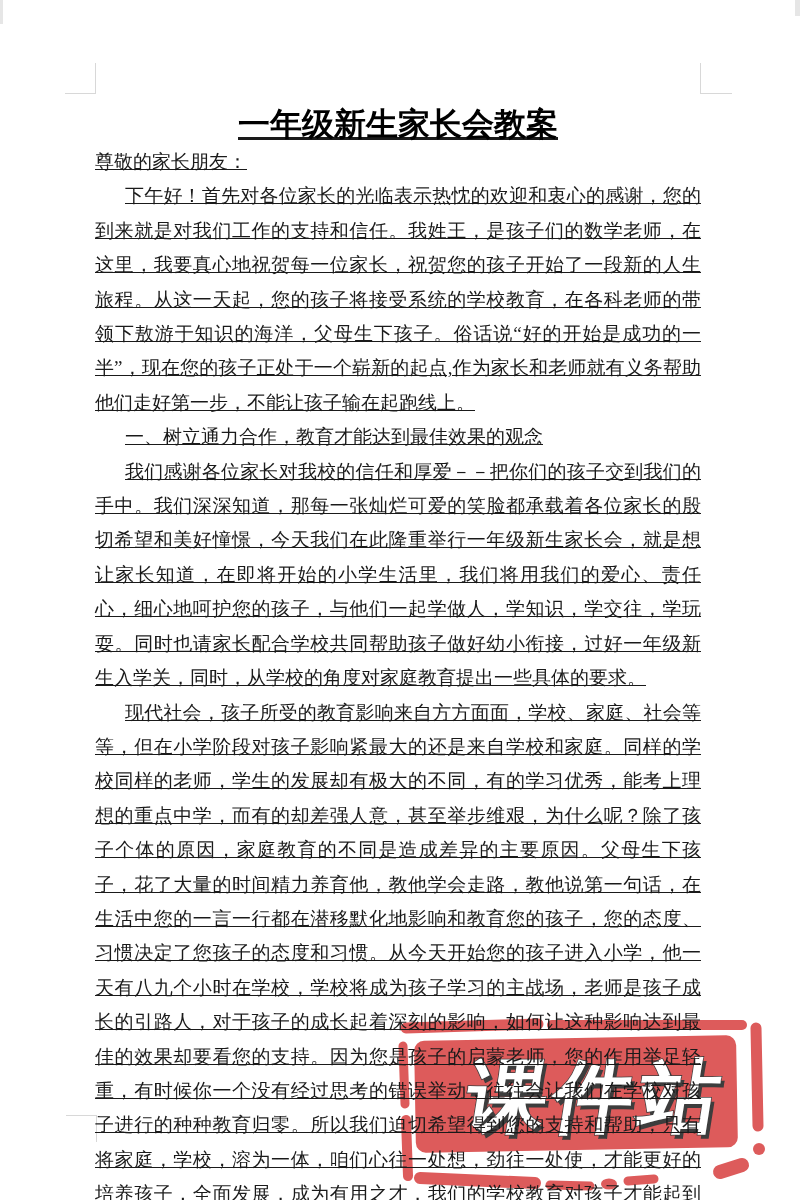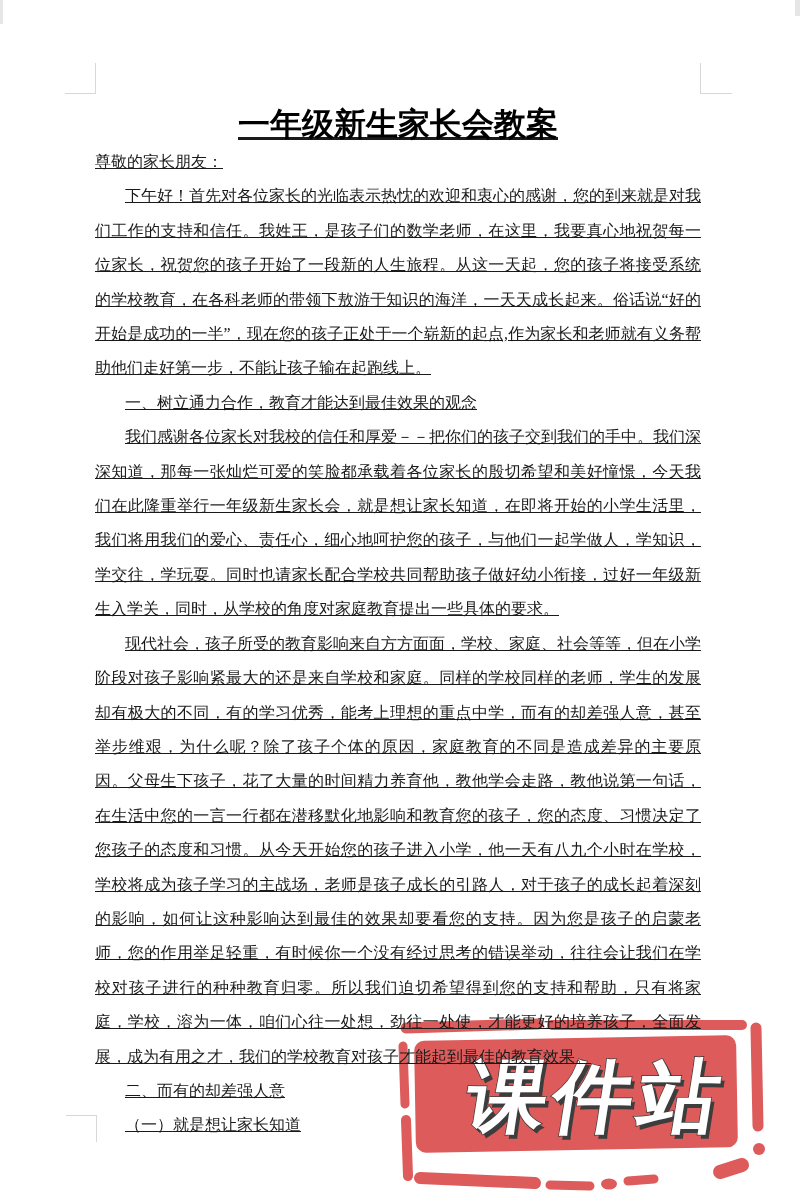--- a/index.html
+++ b/index.html
@@ -31,21 +31,21 @@
     position:absolute;left:95px;top:8px;width:606px;z-index:2;
     color:var(--body-text);
     text-decoration:underline;
   }
   .doc-title{
     margin:98px 0 0 0;
     font-size:32px;line-height:36px;font-weight:bold;
     text-align:center;color:#000;
   }
   .para{
-    margin:0;font-size:16px;line-height:34.4px;
+    margin:0;font-size:19px;line-height:34.4px;
     text-align:justify;text-justify:inter-ideograph;
   }
   .para.salutation{margin-top:3px;text-indent:0;}
   .para.body,.para.heading{text-indent:30px;}
 
   
   .stamp{position:absolute;left:390px;top:1012px;width:385px;height:185px;z-index:1;}
   .stamp .ink{stroke:var(--stamp-red);stroke-linecap:round;fill:none;}
   .stamp .block{fill:var(--stamp-red);}
   .stamp text{
@@ -63,21 +63,21 @@
 
 <div class="crop crop-tl"></div>
 <div class="crop crop-tr"></div>
 <div class="crop crop-bl"></div>
 <div class="crop crop-br"></div>
 
 <div class="content">
   <h1 class="doc-title">一年级新生家长会教案</h1>
   <div>
       <p class="para salutation">尊敬的家长朋友：</p>
-      <p class="para body">下午好！首先对各位家长的光临表示热忱的欢迎和衷心的感谢，您的到来就是对我们工作的支持和信任。我姓王，是孩子们的数学老师，在这里，我要真心地祝贺每一位家长，祝贺您的孩子开始了一段新的人生旅程。从这一天起，您的孩子将接受系统的学校教育，在各科老师的带领下敖游于知识的海洋，一天天成长起来。俗话说“好的开始是成功的一半”，现在您的孩子正处于一个崭新的起点,作为家长和老师就有义务帮助他们走好第一步，不能让孩子输在起跑线上。</p>
+      <p class="para body">下午好！首先对各位家长的光临表示热忱的欢迎和衷心的感谢，您的到来就是对我们工作的支持和信任。我姓王，是孩子们的数学老师，在这里，我要真心地祝贺每一位家长，祝贺您的孩子开始了一段新的人生旅程。从这一天起，您的孩子将接受系统的学校教育，在各科老师的带领下敖游于知识的海洋，父母生下孩子。俗话说“好的开始是成功的一半”，现在您的孩子正处于一个崭新的起点,作为家长和老师就有义务帮助他们走好第一步，不能让孩子输在起跑线上。</p>
       <p class="para heading">一、树立通力合作，教育才能达到最佳效果的观念</p>
       <p class="para body">我们感谢各位家长对我校的信任和厚爱－－把你们的孩子交到我们的手中。我们深深知道，那每一张灿烂可爱的笑脸都承载着各位家长的殷切希望和美好憧憬，今天我们在此隆重举行一年级新生家长会，就是想让家长知道，在即将开始的小学生活里，我们将用我们的爱心、责任心，细心地呵护您的孩子，与他们一起学做人，学知识，学交往，学玩耍。同时也请家长配合学校共同帮助孩子做好幼小衔接，过好一年级新生入学关，同时，从学校的角度对家庭教育提出一些具体的要求。</p>
       <p class="para body">现代社会，孩子所受的教育影响来自方方面面，学校、家庭、社会等等，但在小学阶段对孩子影响紧最大的还是来自学校和家庭。同样的学校同样的老师，学生的发展却有极大的不同，有的学习优秀，能考上理想的重点中学，而有的却差强人意，甚至举步维艰，为什么呢？除了孩子个体的原因，家庭教育的不同是造成差异的主要原因。父母生下孩子，花了大量的时间精力养育他，教他学会走路，教他说第一句话，在生活中您的一言一行都在潜移默化地影响和教育您的孩子，您的态度、习惯决定了您孩子的态度和习惯。从今天开始您的孩子进入小学，他一天有八九个小时在学校，学校将成为孩子学习的主战场，老师是孩子成长的引路人，对于孩子的成长起着深刻的影响，如何让这种影响达到最佳的效果却要看您的支持。因为您是孩子的启蒙老师，您的作用举足轻重，有时候你一个没有经过思考的错误举动，往往会让我们在学校对孩子进行的种种教育归零。所以我们迫切希望得到您的支持和帮助，只有将家庭，学校，溶为一体，咱们心往一处想，劲往一处使，才能更好的培养孩子，全面发展，成为有用之才，我们的学校教育对孩子才能起到最佳的教育效果。</p>
       <p class="para heading">二、而有的却差强人意</p>
       <p class="para heading">（一）就是想让家长知道</p>
     </div>
 </div>
 
 <svg class="stamp" viewBox="0 0 385 185" aria-hidden="true">
 

